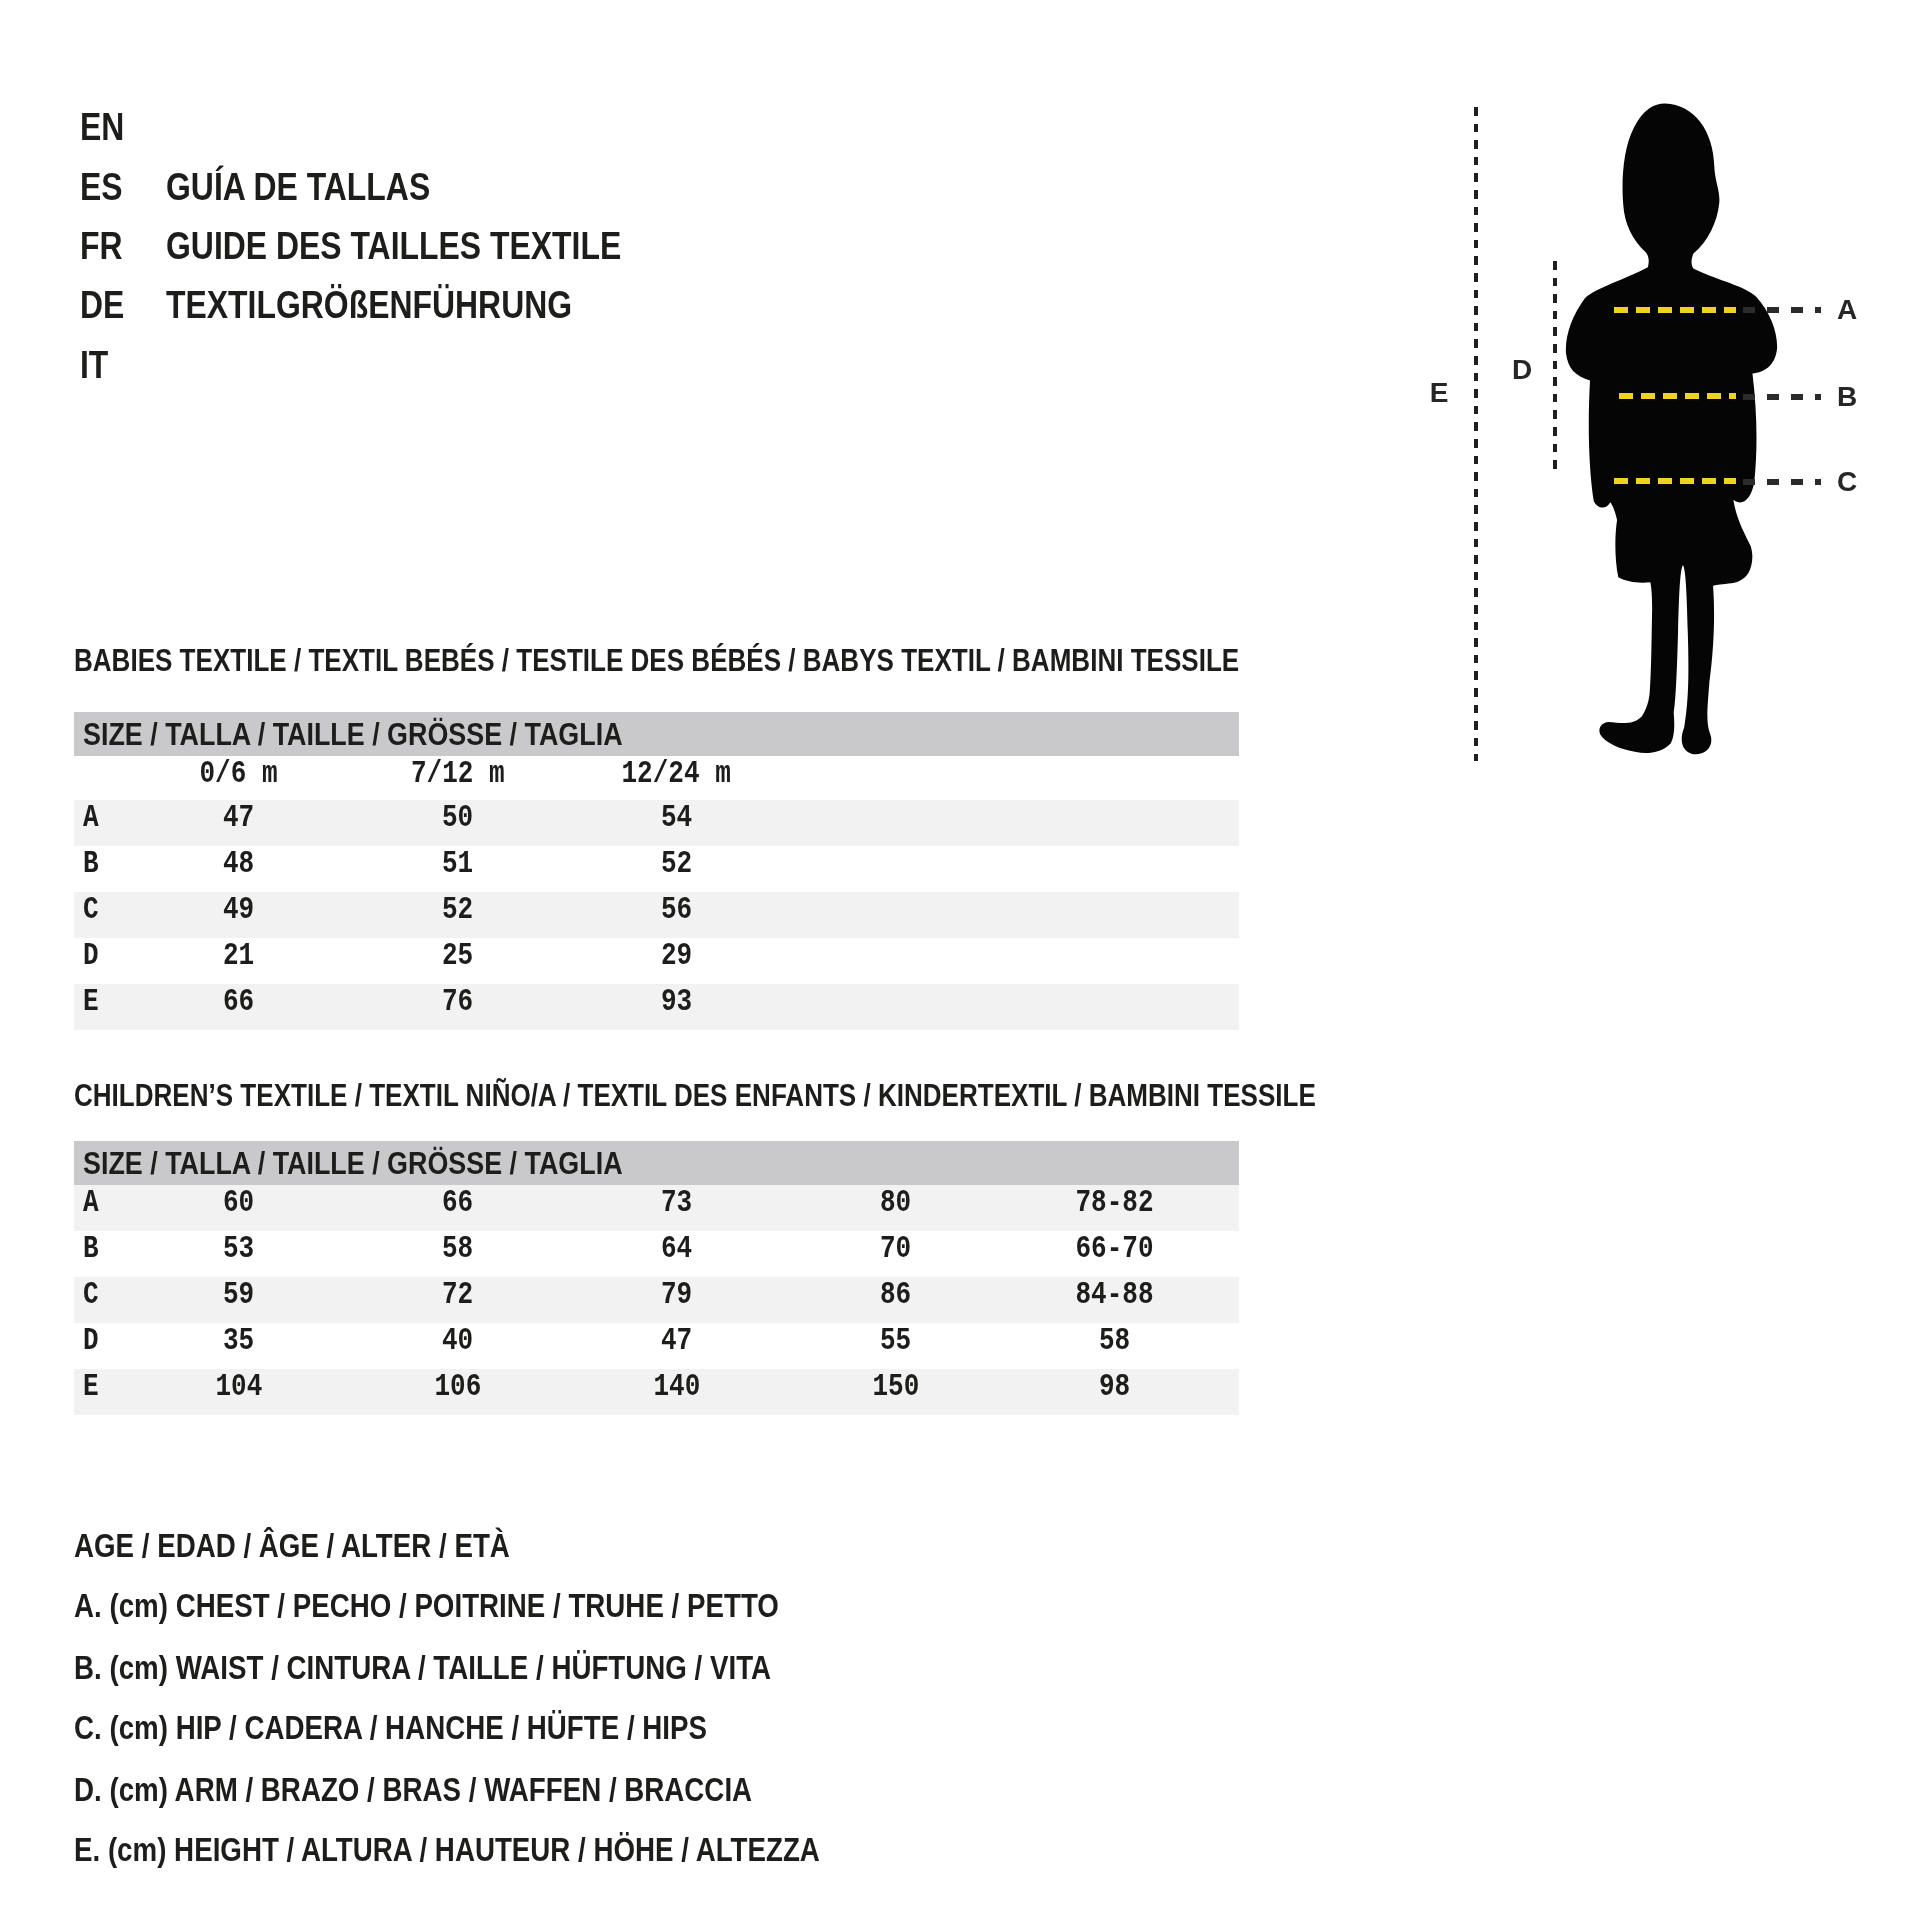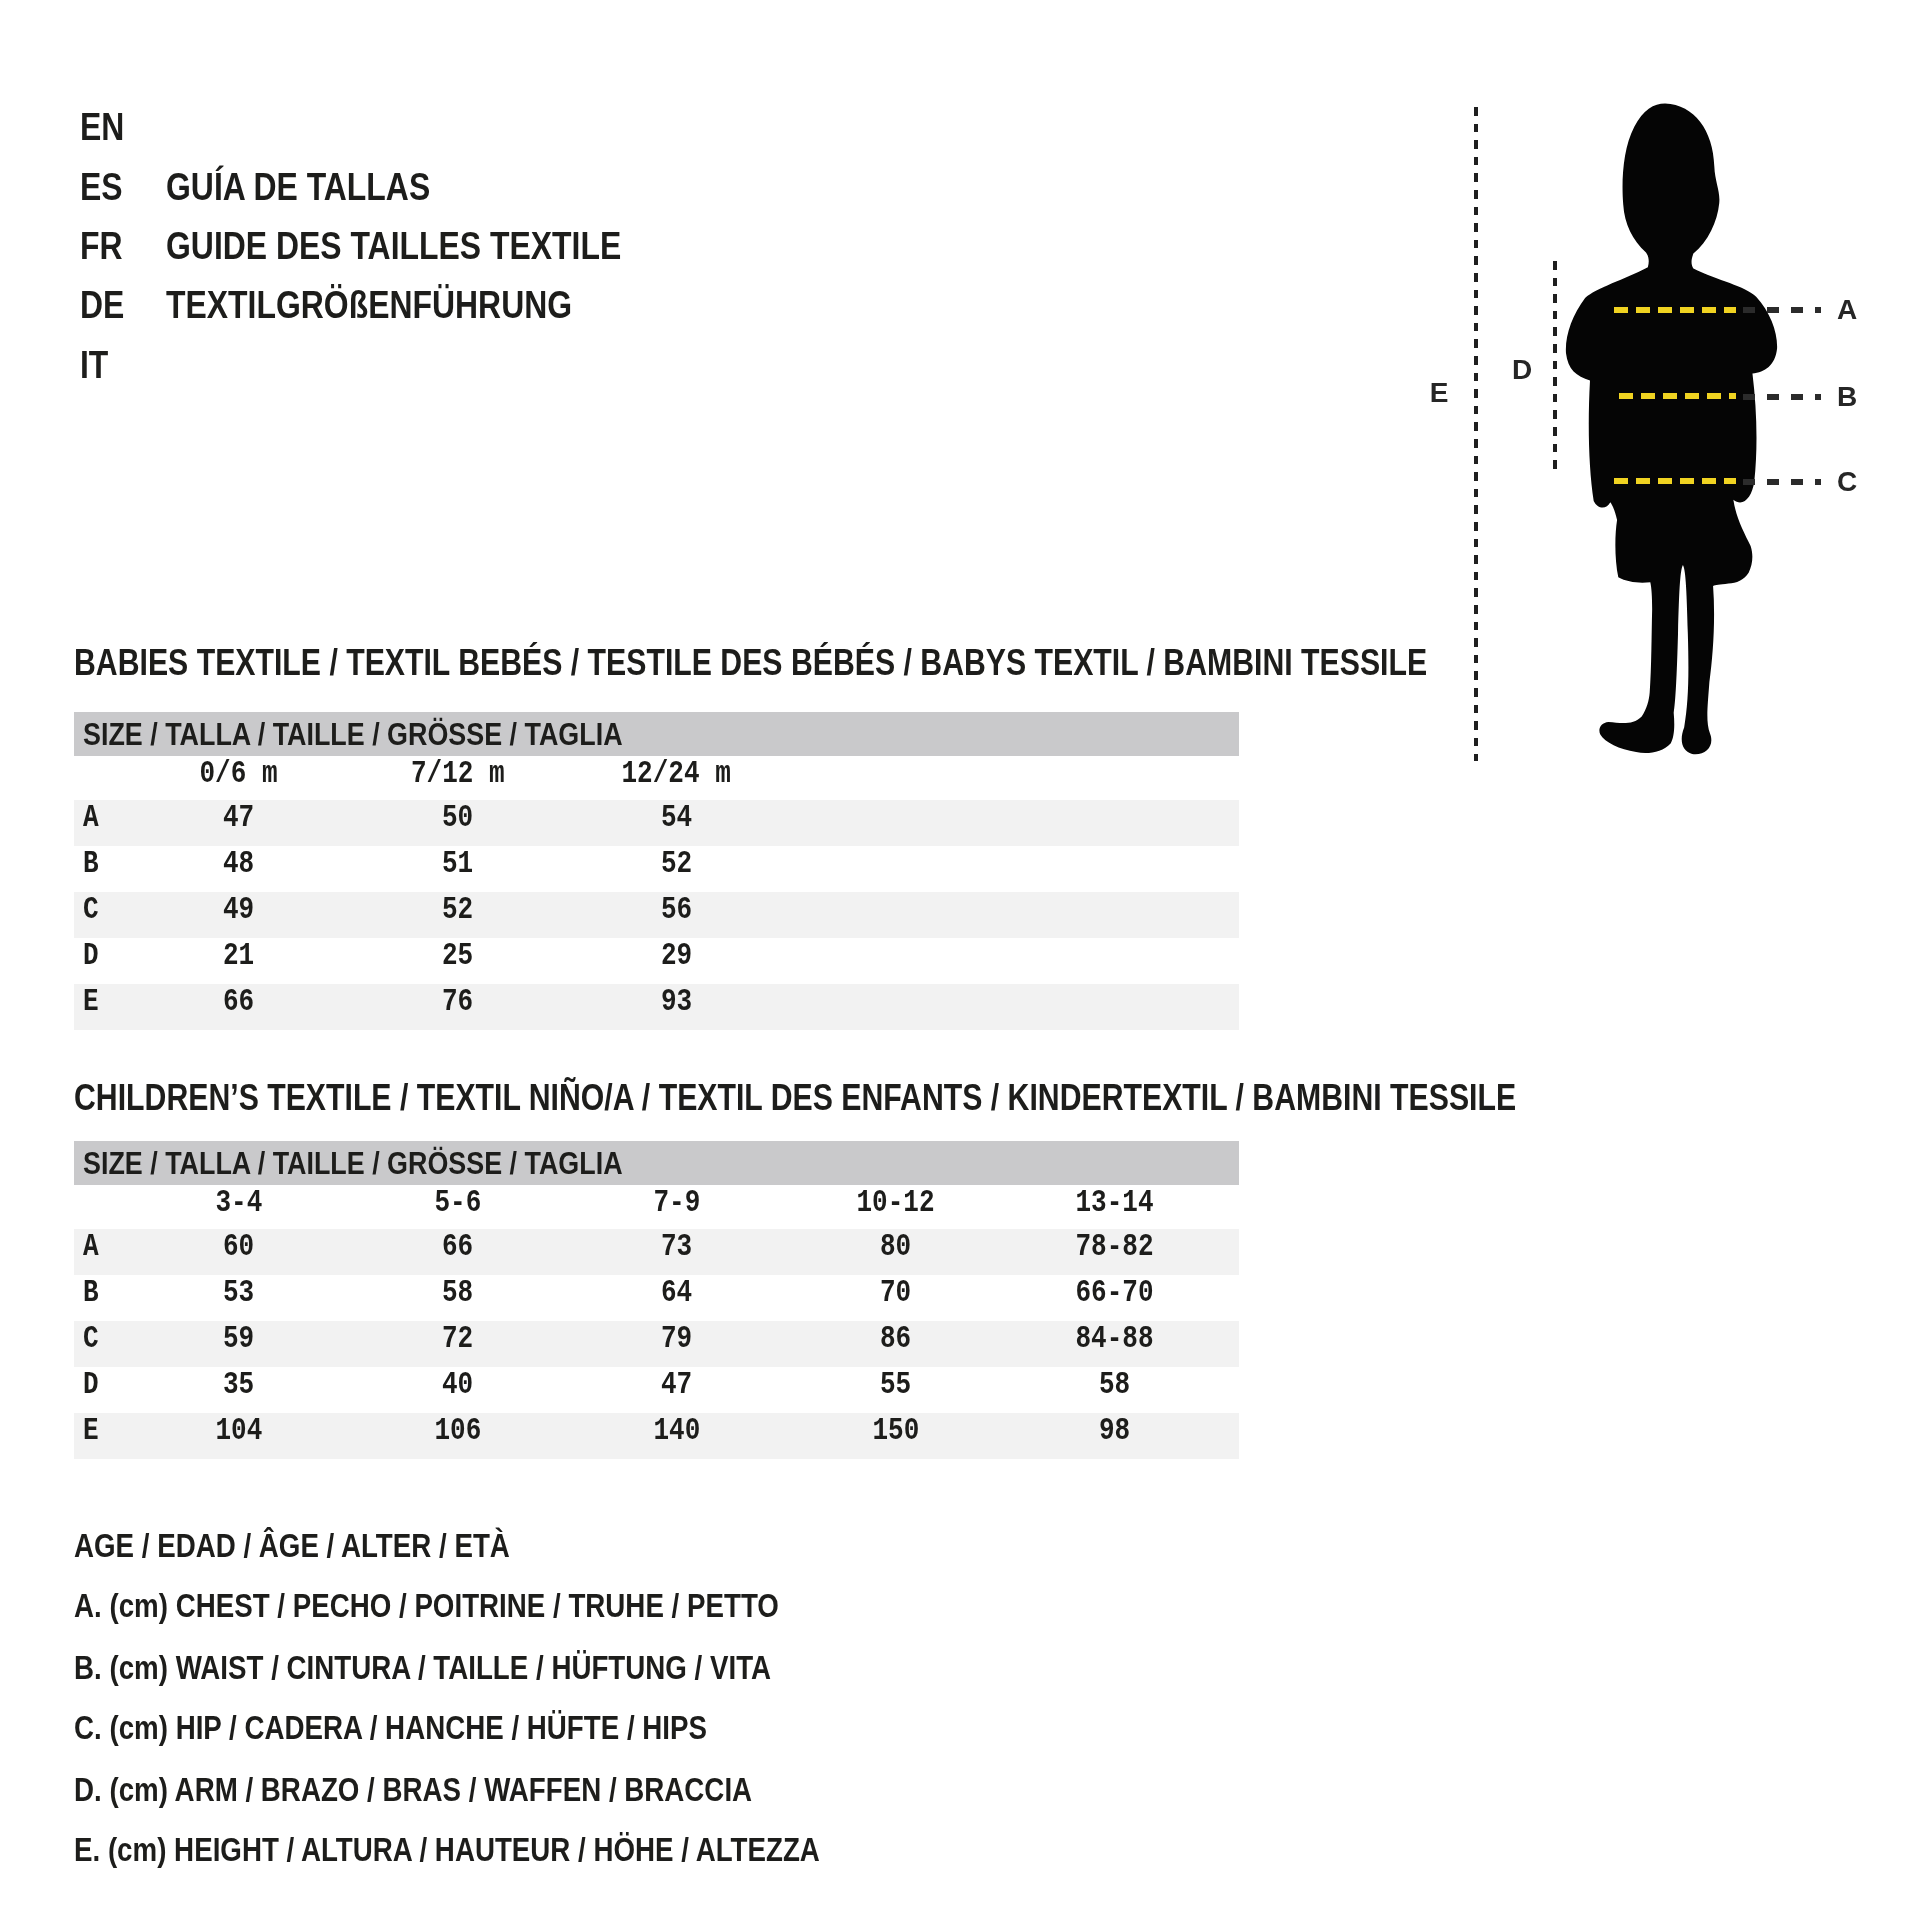--- a/index.html
+++ b/index.html
@@ -10,22 +10,22 @@
   .cond{display:inline-block;transform:scaleX(0.84);transform-origin:0 50%;white-space:nowrap;}
   .cond-c{display:inline-block;transform:scaleX(0.84);transform-origin:50% 50%;white-space:nowrap;}
 
   
   .hdr-line{position:absolute;left:80px;height:44px;display:flex;align-items:center;
     font-size:38px;font-weight:700;letter-spacing:0;}
   .hdr-code{width:86px;flex:0 0 86px;}
   .hdr-title{flex:0 0 auto;}
 
   
-  .section-heading{position:absolute;left:74px;height:39px;display:flex;align-items:center;
-    font-size:36px;font-weight:700;}
+  .section-heading{position:absolute;left:74px;height:39px;display:flex;align-items:flex-start;
+    font-size:31px;font-weight:700;}
 
   
   .size-table{position:absolute;left:74px;width:1165px;}
   .band{height:44px;display:flex;align-items:center;padding-left:8.6px;box-sizing:border-box;
     font-size:32px;font-weight:700;}
   .cols-row,.data-row{display:flex;align-items:flex-start;font-family:Liberation Mono, monospace;}
   .cols-row{height:44px;font-size:31px;font-weight:700;}
   .data-row{height:46px;font-size:31px;font-weight:700;}
   .cell-label{width:55px;flex:0 0 55px;padding-left:8.6px;box-sizing:border-box;text-align:left;}
   .cell-val{width:219px;flex:0 0 219px;text-align:center;}
@@ -180,28 +180,20 @@
 </div>
 
 <div class="section-heading" style="top:1078px">
   <span class="cond">CHILDREN’S TEXTILE / TEXTIL NIÑO/A / TEXTIL DES ENFANTS / KINDERTEXTIL / BAMBINI TESSILE</span>
 </div>
 
 <div class="size-table" style="top:1141px">
   <div class="band" style="background:#c9c9cb">
     <span class="cond">SIZE / TALLA / TAILLE / GRÖSSE / TAGLIA</span>
   </div>
-  <div class="cols-row">
-    <span class="cell-label"></span>
-    <span class="cell-val"><span class="cond-c">3-4</span></span>
-    <span class="cell-val"><span class="cond-c">5-6</span></span>
-    <span class="cell-val"><span class="cond-c">7-9</span></span>
-    <span class="cell-val"><span class="cond-c">10-12</span></span>
-    <span class="cell-val"><span class="cond-c">13-14</span></span>
-  </div>
   <div class="data-row" style="background:#f2f2f2">
     <span class="cell-label"><span class="cond">A</span></span>
     <span class="cell-val"><span class="cond-c">60</span></span>
     <span class="cell-val"><span class="cond-c">66</span></span>
     <span class="cell-val"><span class="cond-c">73</span></span>
     <span class="cell-val"><span class="cond-c">80</span></span>
     <span class="cell-val"><span class="cond-c">78-82</span></span>
   </div>
   <div class="data-row">
     <span class="cell-label"><span class="cond">B</span></span>

